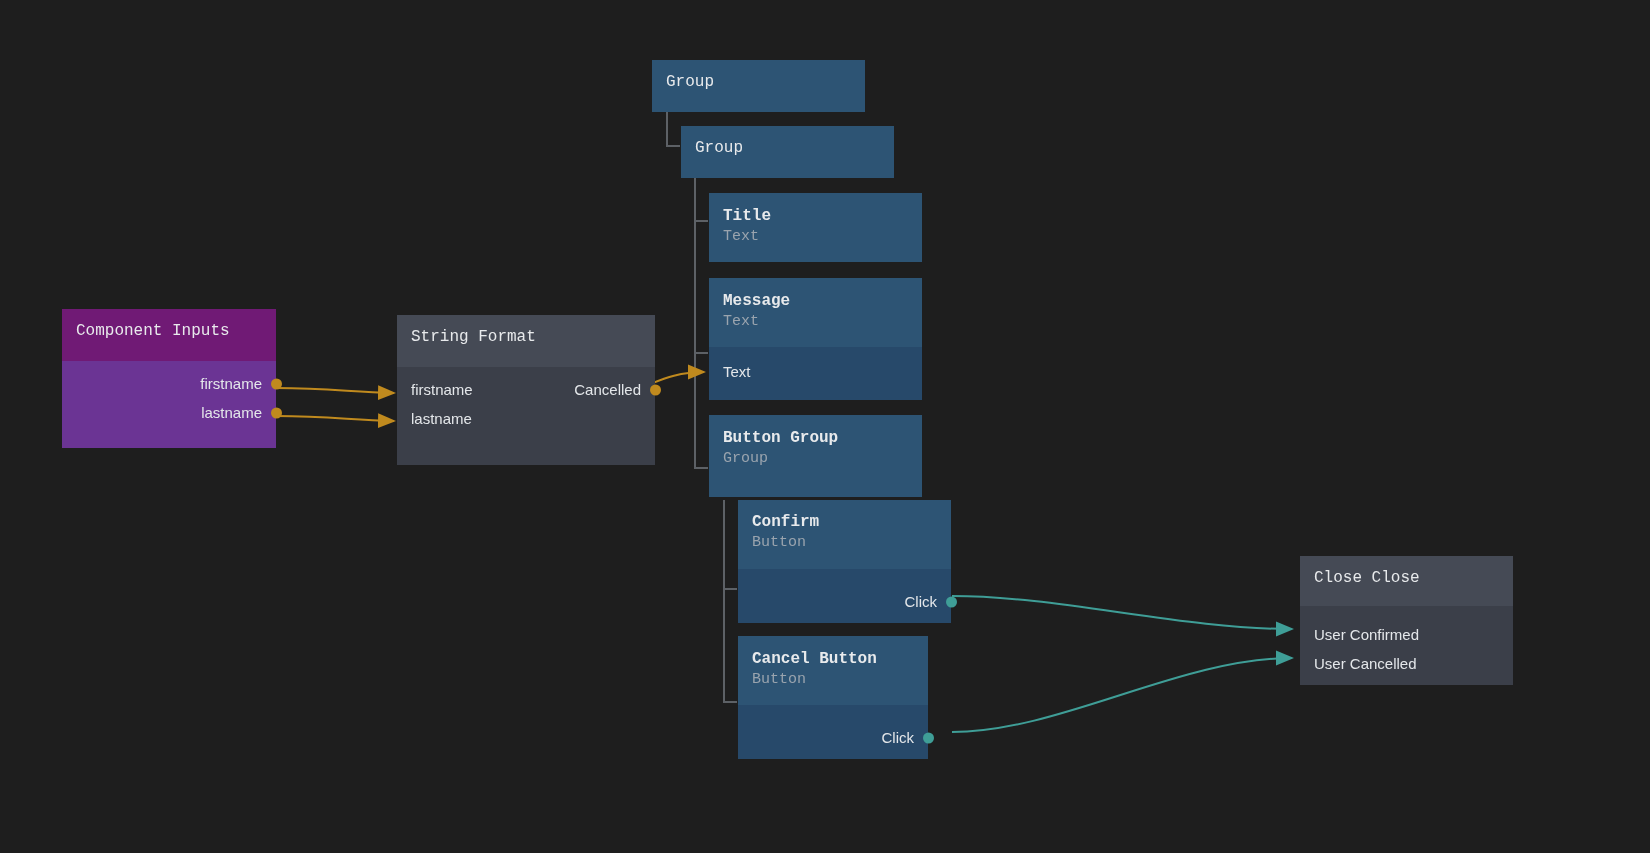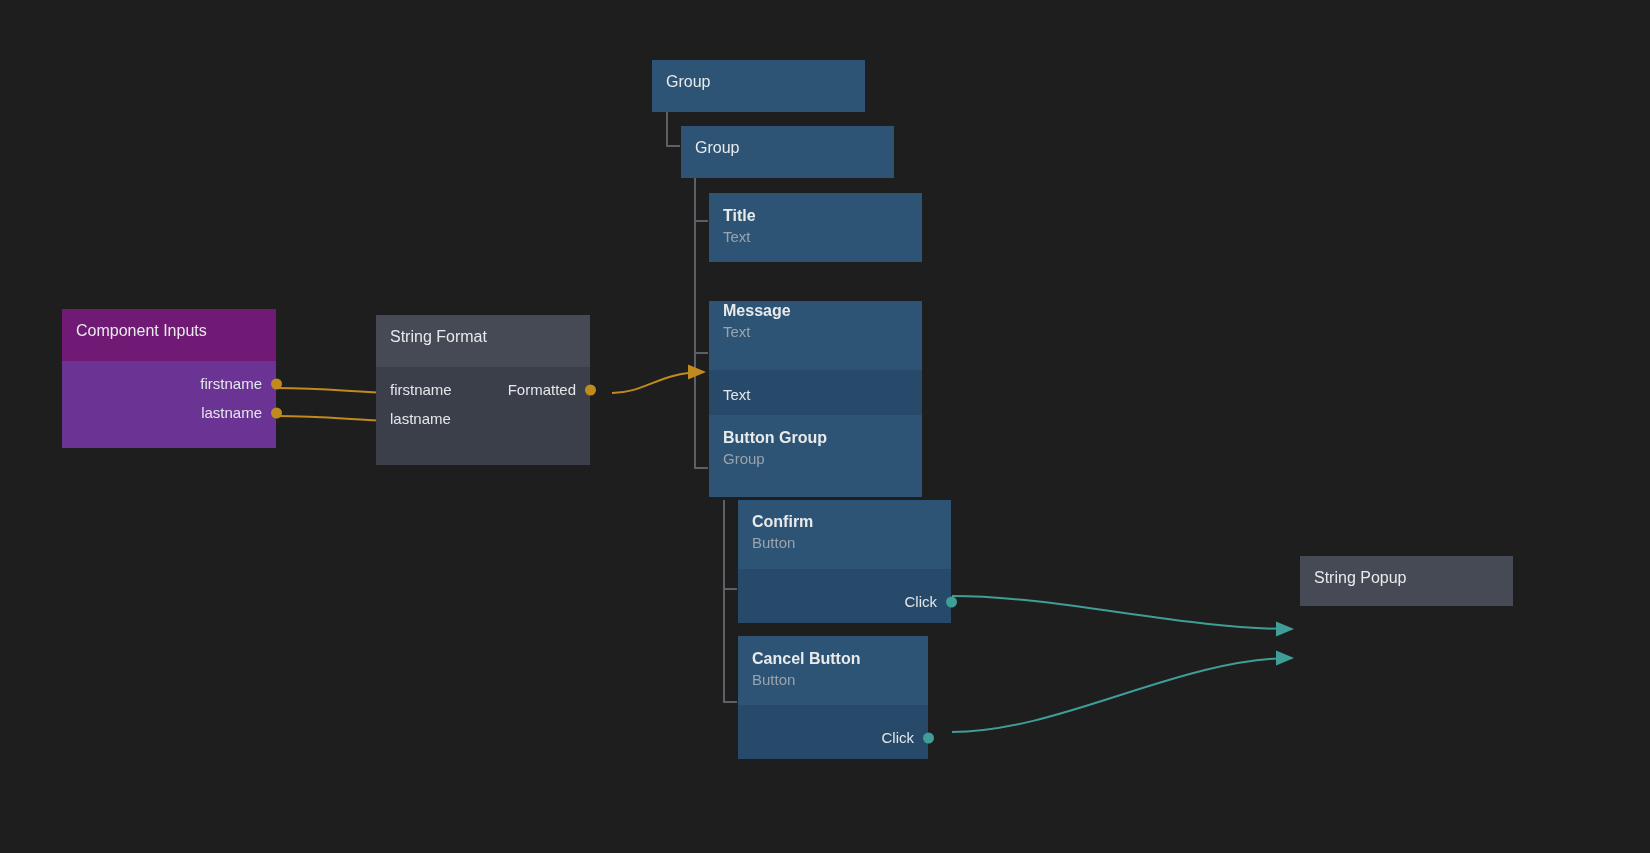--- a/index.html
+++ b/index.html
@@ -22,20 +22,21 @@
     height: 853px;
     pointer-events: none;
   }
   .node {
     position: absolute;
     box-sizing: border-box;
   }
   .node-header {
     padding: 12px 14px 12px 14px;
     box-sizing: border-box;
+    font-family: Liberation Mono, monospace;
   }
   .node-title {
     font-size: 16px;
     color: #e8eaec;
     line-height: 20px;
     white-space: nowrap;
   }
   .node-title.bold { font-weight: bold; }
   .node-subtitle {
     font-size: 15px;
@@ -140,28 +141,28 @@
         <span class="port-label">firstname</span>
         <span class="port-dot" style="right:-5.5px; background:#c08a1e;"></span>
       </div>
       <div class="port-row out">
         <span class="port-label">lastname</span>
         <span class="port-dot" style="right:-5.5px; background:#c08a1e;"></span>
       </div>
     </div>
   </div>
 
-  <div class="node n-gray" style="left:376px; top:315px; width:214px;">
+  <div class="node n-gray" style="left:397px; top:315px; width:258px;">
     <div class="node-header" style="height:52px;">
       <div class="node-title">String Format</div>
     </div>
     <div class="node-body" style="height:98px;">
       <div class="port-row both">
         <span class="port-label">firstname</span>
-        <span class="port-label">Formatted</span>
+        <span class="port-label">Cancelled</span>
         <span class="port-dot" style="right:-5.5px; background:#c08a1e;"></span>
       </div>
       <div class="port-row in">
         <span class="port-label">lastname</span>
       </div>
     </div>
   </div>
 
   <div class="node n-blue-solid" style="left:652px; top:60px; width:213px; height:52px;">
     <div class="node-header" style="height:52px;">
@@ -176,21 +177,21 @@
   </div>
 
   <div class="node n-blue-solid" style="left:709px; top:193px; width:213px; height:69px;">
     <div class="node-header" style="height:69px; padding-top:13px;">
       <div class="node-title bold">Title</div>
       <div class="node-subtitle">Text</div>
     </div>
   </div>
 
   <div class="node n-blue" style="left:709px; top:278px; width:213px;">
-    <div class="node-header" style="height:69px; padding-top:0;margin-top:23px;">
+    <div class="node-header" style="height:69px; padding-top:13px;">
       <div class="node-title bold">Message</div>
       <div class="node-subtitle">Text</div>
     </div>
     <div class="node-body" style="height:53px; padding-top:10px;">
       <div class="port-row in">
         <span class="port-label">Text</span>
       </div>
     </div>
   </div>
 
@@ -222,17 +223,25 @@
     <div class="node-body" style="height:54px; padding-top:18px;">
       <div class="port-row out">
         <span class="port-label">Click</span>
         <span class="port-dot" style="right:-5.5px; background:#3f9e97;"></span>
       </div>
     </div>
   </div>
 
   <div class="node n-gray" style="left:1300px; top:556px; width:213px;">
     <div class="node-header" style="height:50px;">
-      <div class="node-title">String Popup</div>
+      <div class="node-title">Close Close</div>
+    </div>
+    <div class="node-body" style="height:79px; padding-top:14px;">
+      <div class="port-row in">
+        <span class="port-label">User Confirmed</span>
+      </div>
+      <div class="port-row in">
+        <span class="port-label">User Cancelled</span>
+      </div>
     </div>
   </div>
 
 </div>
 
 </body></html>

